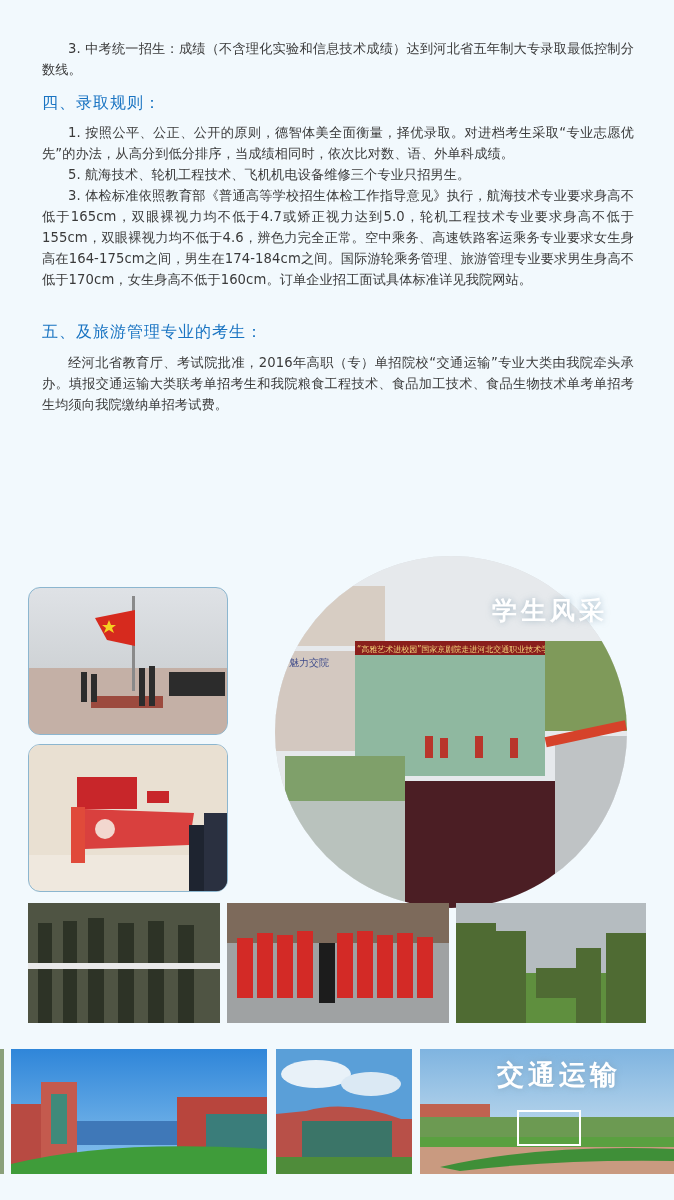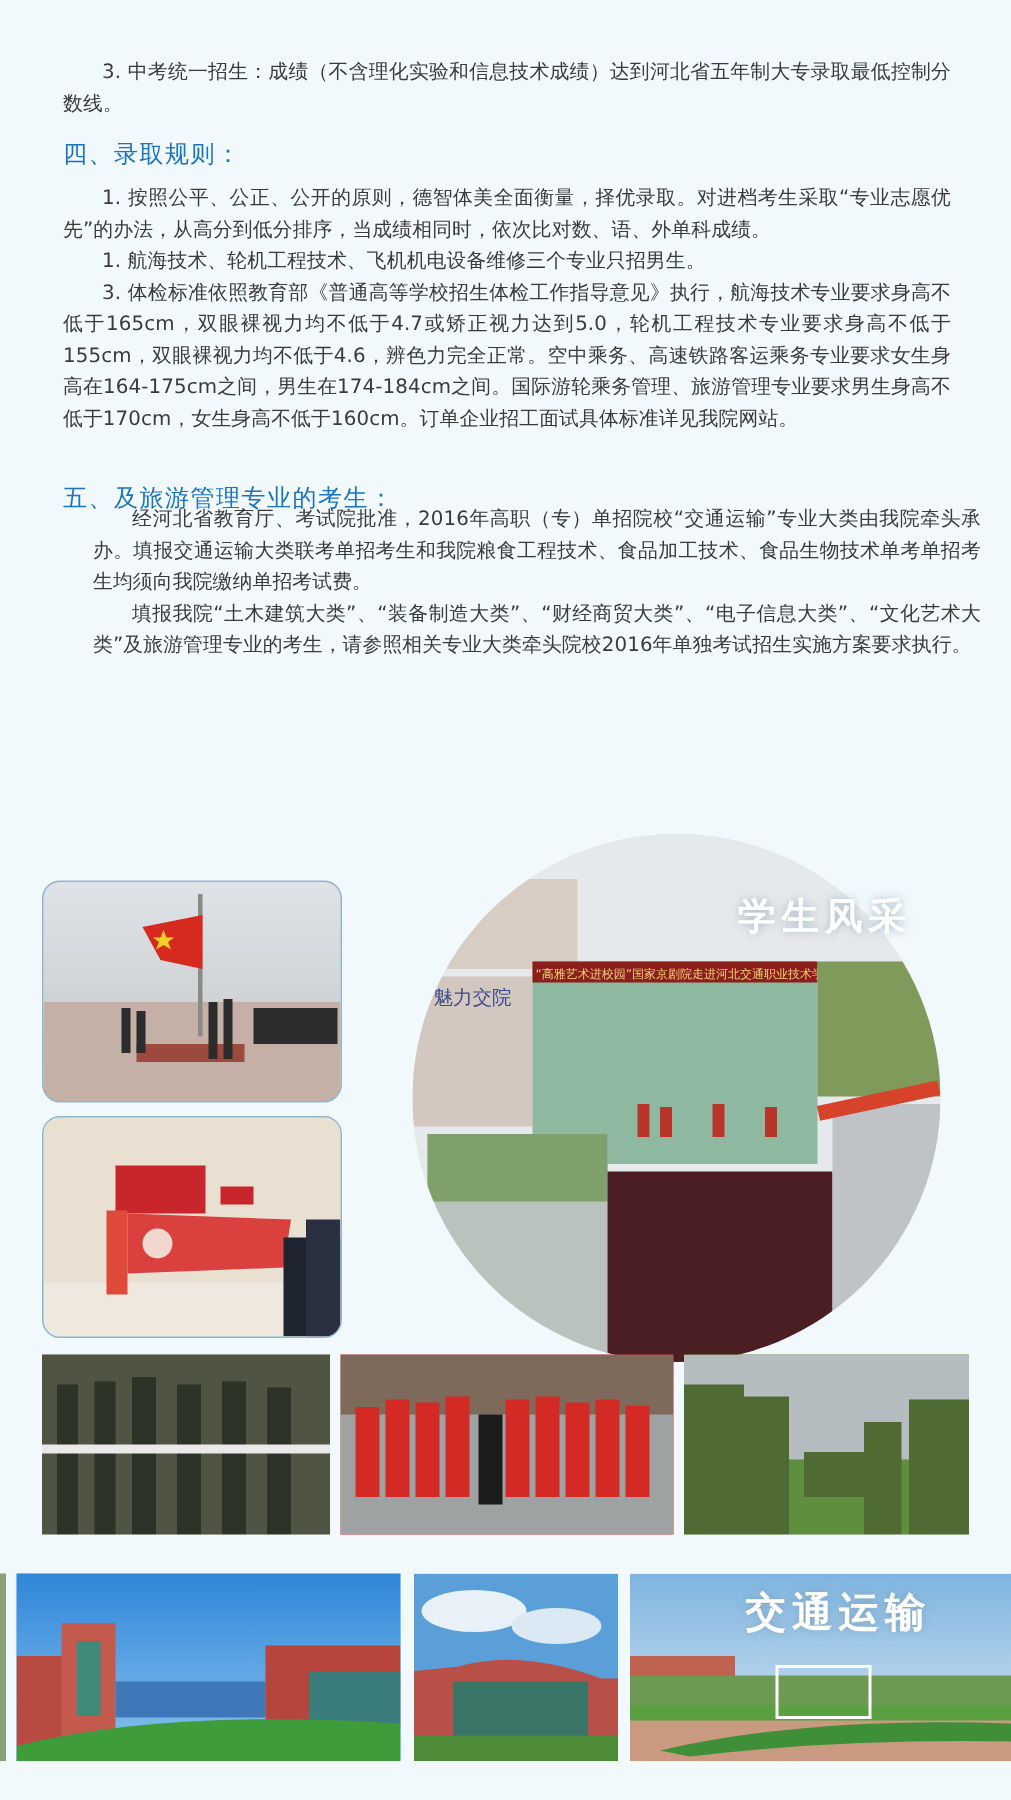--- a/index.html
+++ b/index.html
@@ -37,28 +37,27 @@
 </head>
 <body>
 
 <div class="text-block" style="top:38px;">
   <p class="para indent">3. 中考统一招生：成绩（不含理化实验和信息技术成绩）达到河北省五年制大专录取最低控制分数线。</p>
 </div>
 
 <div class="heading" style="top:93px;">四、录取规则：</div>
 <div class="text-block" style="top:122px;">
   <p class="para indent">1. 按照公平、公正、公开的原则，德智体美全面衡量，择优录取。对进档考生采取“专业志愿优先”的办法，从高分到低分排序，当成绩相同时，依次比对数、语、外单科成绩。</p>
-  <p class="para indent">1. 航海技术、轮机工程技术、飞机机电设备维修三个专业只招男生。</p>
+  <p class="para indent">5. 航海技术、轮机工程技术、飞机机电设备维修三个专业只招男生。</p>
   <p class="para indent">3. 体检标准依照教育部《普通高等学校招生体检工作指导意见》执行，航海技术专业要求身高不低于165cm，双眼裸视力均不低于4.7或矫正视力达到5.0，轮机工程技术专业要求身高不低于155cm，双眼裸视力均不低于4.6，辨色力完全正常。空中乘务、高速铁路客运乘务专业要求女生身高在164-175cm之间，男生在174-184cm之间。国际游轮乘务管理、旅游管理专业要求男生身高不低于170cm，女生身高不低于160cm。订单企业招工面试具体标准详见我院网站。</p>
 </div>
 
 <div class="heading" style="top:322px;">五、及旅游管理专业的考生：</div>
-<div class="text-block" style="top:336px;margin-left:20px;">
+<div class="text-block" style="top:352px;">
   <p class="para indent">经河北省教育厅、考试院批准，2016年高职（专）单招院校“交通运输”专业大类由我院牵头承办。填报交通运输大类联考单招考生和我院粮食工程技术、食品加工技术、食品生物技术单考单招考生均须向我院缴纳单招考试费。</p>
-  <p class="para indent">填报我院“土木建筑大类”、“装备制造大类”、“财经商贸大类”、“电子信息大类”、“文化艺术大类”及旅游管理专业的考生，请参照相关专业大类牵头院校2016年单独考试招生实施方案要求执行。</p>
 </div>
 
 <div class="photo rounded" style="left:28px; top:587px; width:198px; height:146px; background:linear-gradient(#dfe2e6 0%, #cfd3d6 55%, #b9a9a2 70%, #c8b7ae 100%);">
   <svg width="198" height="146">
     <rect x="0" y="80" width="198" height="66" fill="#c4b0a6"></rect>
     <rect x="103" y="8" width="3" height="95" fill="#8a8a8a"></rect>
     <path d="M66 30 L106 22 L106 58 L78 52 Z" fill="#d62a1e"></path>
     <polygon points="80,32 82,37 87,37 83,40 85,45 80,42 75,45 77,40 73,37 78,37" fill="#f5d022"></polygon>
     <rect x="62" y="108" width="72" height="12" fill="#9c4a3e"></rect>
     <g fill="#2c2c2c">
@@ -97,21 +96,21 @@
     <rect x="280" y="180" width="72" height="172" fill="#bfc3c5"></rect>
     <rect x="270" y="175" width="82" height="10" fill="#d6422a" transform="rotate(-12 300 180)"></rect>
     <g fill="#b9352b">
       <rect x="150" y="180" width="8" height="22"></rect>
         <rect x="165" y="182" width="8" height="20"></rect>
       <rect x="200" y="180" width="8" height="22"></rect>
         <rect x="235" y="182" width="8" height="20"></rect>
     </g>
   </svg>
   <div style="position:absolute; left:82px; top:88px; font-size:8px; color:#f3d27a; white-space:nowrap; width:188px; overflow:hidden;">“高雅艺术进校园”国家京剧院走进河北交通职业技术学院</div>
-  <div style="position:absolute; left:14px; top:100px; font-size:13px; color:#3d4a8a; font-family:'DejaVu Serif',serif;">魅力交院</div>
+  <div style="position:absolute; left:14px; top:100px; font-size:10px; color:#3d4a8a; font-family:'DejaVu Serif',serif;">魅力交院</div>
 </div>
 <div class="overlay-title" style="left:492px; top:594px; font-size:25px;">学生风采</div>
 
 <div class="photo" style="left:28px; top:903px; width:192px; height:120px; background:#5d6048;">
   <svg width="192" height="120">
     <rect width="192" height="120" fill="#4f5443"></rect>
     <g fill="#2d3326">
       <rect x="10" y="20" width="14" height="100"></rect>
         <rect x="35" y="18" width="14" height="102"></rect>
       <rect x="60" y="15" width="16" height="105"></rect>

